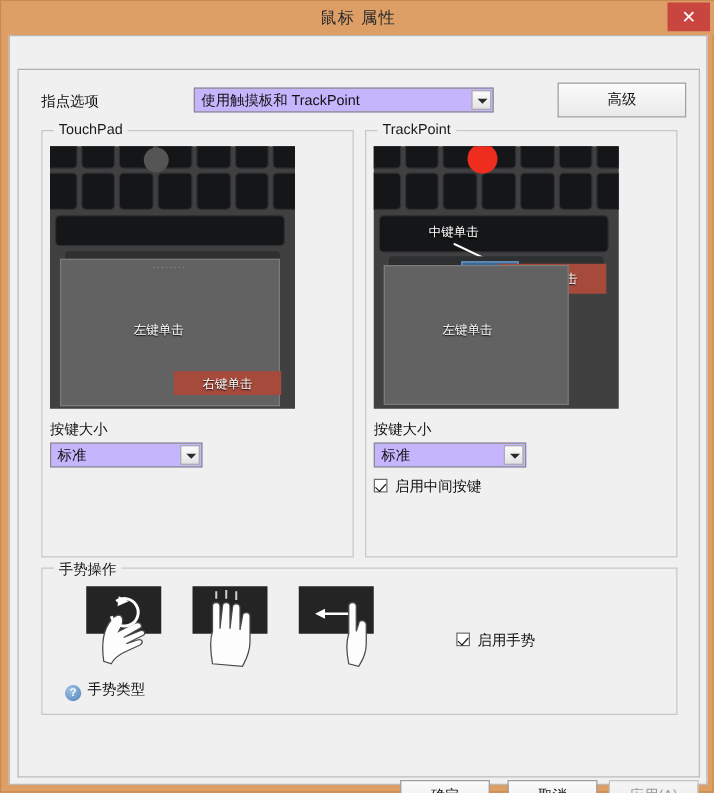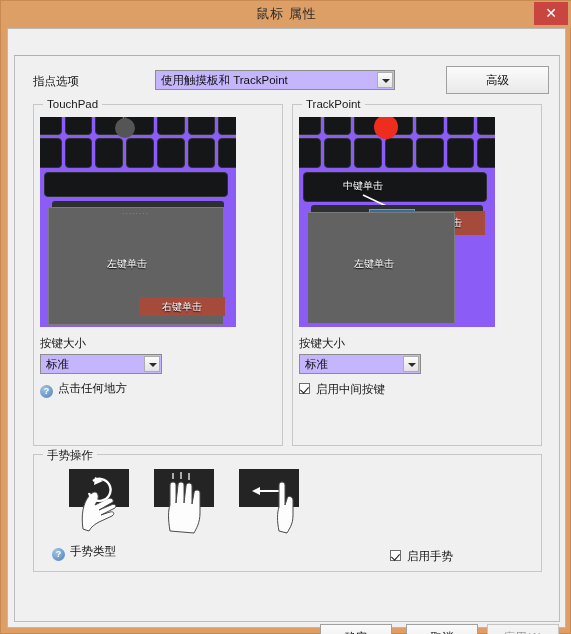--- a/index.html
+++ b/index.html
@@ -93,21 +93,21 @@
   .group{position:absolute;border:1px solid #c7c7c7;box-sizing:border-box;}
   .group-title{
     position:absolute;top:-7px;left:9px;background:#f0f0f0;padding:0 4px;
     font-size:11.5px;color:#1a1a1a;
   }
   .gb-touchpad{left:18px;top:48px;width:250px;height:342px;}
   .gb-trackpoint{left:277px;top:48px;width:250px;height:342px;}
   .gb-gesture{left:18px;top:398px;width:509px;height:118px;}
   
   .laptop{
-    position:absolute;background:#8b5cf6;overflow:hidden;
+    position:absolute;background:#404040;overflow:hidden;
   }
   .kbrow{position:absolute;display:flex;gap:3px;}
   .key{
     background:#151618;border:1px solid #2e3033;border-radius:4px;
     box-sizing:border-box;flex:1;
   }
   .spacebar{
     position:absolute;background:#151618;border:1px solid #2e3033;border-radius:4px;
     box-sizing:border-box;
   }
@@ -224,23 +224,20 @@
             <div class="tpad-dots">••••••••</div>
           </div>
           <div class="lclick" style="left:44px;top:140px;">左键单击</div>
           <div class="rclick-block" style="left:99px;top:180px;width:86px;height:19px;">右键单击</div>
         </div>
 
         <div class="sub-label" style="left:6px;top:231px;">按键大小</div>
         <div class="combo" style="left:6px;top:249px;width:122px;">
           <span class="ctext">标准</span>
           <span class="carrow"></span>
-        </div>
-        <div class="help-link" style="left:6px;top:276px;">
-          <span class="help-ico">?</span><span>点击任何地方</span>
         </div>
       </div>
 
       <div class="group gb-trackpoint">
         <span class="group-title">TrackPoint</span>
 
         <div class="laptop" style="left:6px;top:12px;width:196px;height:210px;">
           <div class="kbrow" style="left:-6px;top:-6px;width:212px;height:24px;">
             <span class="key"></span>
               <span class="key"></span>
@@ -306,21 +303,21 @@
 
         <div class="gest" style="left:205px;top:14px;">
           <div class="pad"></div>
           <svg width="66" height="65" viewBox="0 0 66 65" style="position:absolute;left:0;top:0;">
             <line x1="16" y1="22" x2="40" y2="22" stroke="#fdfdfd" stroke-width="2"></line>
             <polygon points="13,22 21,18 21,26" fill="#fdfdfd"></polygon>
             <path d="M40 62 C38 52,38 44,40 38 L40 16 C40 12,46 12,46 16 L46 36 L48 30 C48 26,54 27,54 31 L54 46 C54 56,50 60,48 64 Z" fill="#fdfdfd" stroke="#4a4a4a" stroke-width="1"></path>
           </svg>
         </div>
 
-        <div class="chk-wrap" style="left:356px;top:50px;margin-top:44px;">
+        <div class="chk-wrap" style="left:331px;top:50px;">
           <span class="chk checked"></span><span>启用手势</span>
         </div>
 
         <div class="help-link" style="left:18px;top:89px;">
           <span class="help-ico">?</span><span>手势类型</span>
         </div>
       </div>
 
     </div>
 

